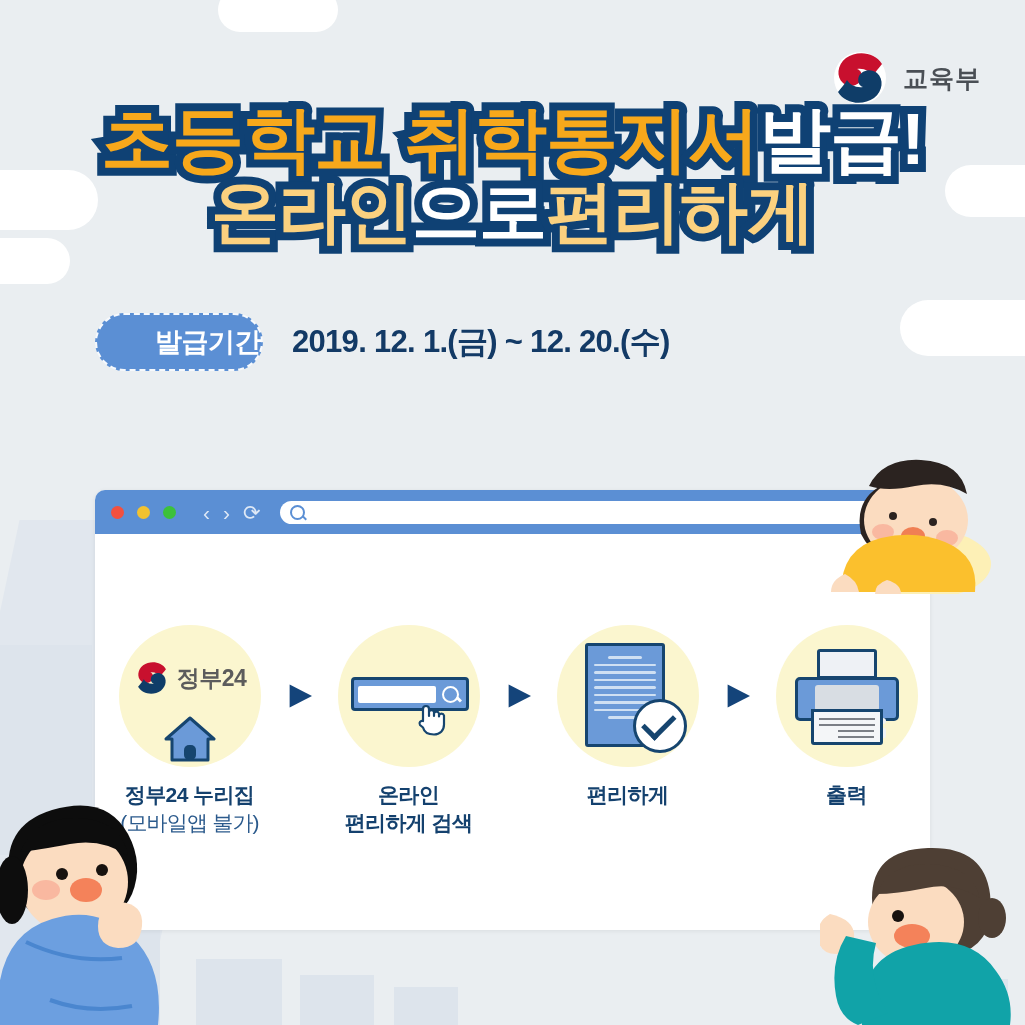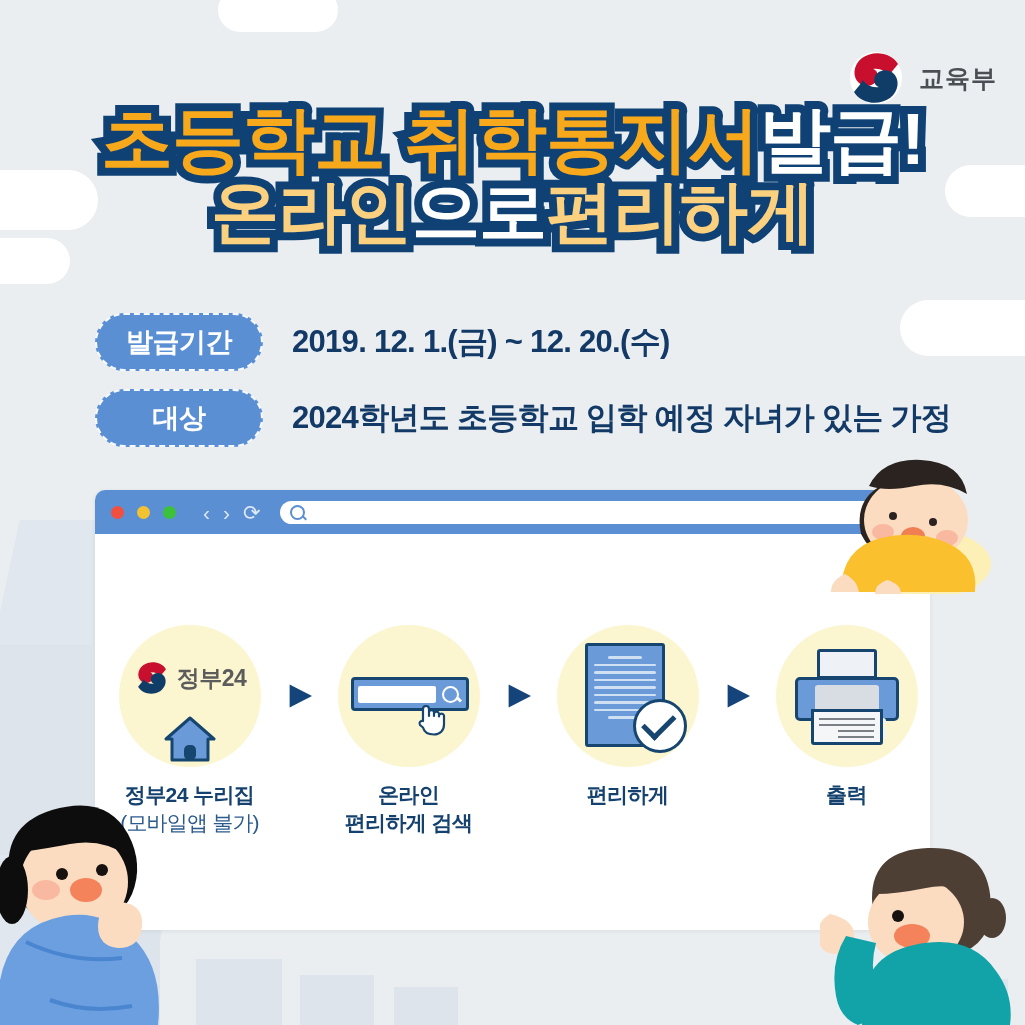--- a/index.html
+++ b/index.html
@@ -26,21 +26,21 @@
   .bar.b1 { width: 92px; height: 210px; left: 0px; top: 645px; }
   .bar.b2 { width: 60px; height: 120px; left: 100px; top: 905px; }
   .bar.b3 { width: 86px; height: 66px; left: 196px; top: 959px; }
   .bar.b4 { width: 74px; height: 50px; left: 300px; top: 975px; }
   .bar.b5 { width: 64px; height: 38px; left: 394px; top: 987px; }
   .bar.b6 { width: 70px; height: 46px; left: 938px; top: 979px; }
   .diag { position: absolute; width: 230px; height: 560px; left: -40px; top: 520px;
           background: #e1e7ee; transform: skewX(-12deg); }
 
   
-  .ministry { position: absolute; right: 28px; top: 48px; display: flex; align-items: center; gap: 13px; }
+  .ministry { position: absolute; right: 44px; top: 48px; display: flex; align-items: center; gap: 13px; }
   .ministry-emblem { width: 60px; height: 60px; position: relative; }
   .ministry-name { font-size: 25px; font-weight: bold; color: #4a4f55; letter-spacing: 1px; }
 
   
   .headline { position: absolute; left: 0; right: 0; top: 104px; text-align: center; }
   .hl-line { font-size: 68px; font-weight: bold; letter-spacing: -1px; line-height: 1.03;
              white-space: nowrap; }
   .hl-line.l2 { margin-top: -2px; font-size: 72px; }
   .hl-seg {
     -webkit-text-stroke: 16px #0f4174;
@@ -50,21 +50,21 @@
   .hl-gold   { color: #fbd17f; }
   .hl-white  { color: #ffffff; }
   .hl-orange { color: #f7a81b; }
 
   
   .info { position: absolute; left: 95px; top: 313px; }
   .info-row { display: flex; align-items: center; margin-bottom: 18px; }
   .pill {
     background: #5b8fd4; color: #ffffff; border-radius: 40px;
     border: 2px dashed rgba(255,255,255,.95);
-    font-size: 27px; font-weight: bold; text-align: center;
+    font-size: 27px; font-weight: bold; text-align: right;
     padding: 9px 0; width: 168px; letter-spacing: -0.5px;
     box-sizing: border-box;
   }
   .info-text { margin-left: 29px; font-size: 31px; font-weight: bold; color: #133a66;
                letter-spacing: -0.7px; white-space: nowrap; }
 
   
   .browser { position: absolute; left: 95px; top: 490px; width: 835px; height: 440px;
              background: #ffffff; border-radius: 10px; box-shadow: 0 1px 5px rgba(0,0,0,.07); }
   .browser-bar { height: 44px; background: #5b8fd4; border-radius: 10px 10px 0 0;
@@ -184,24 +184,20 @@
     </div>
     <div class="hl-line l1">
       <span class="hl-seg hl-gold">온라인</span><span class="hl-seg hl-white">으로 </span><span class="hl-seg hl-gold">편리하게</span>
     </div>
   </div>
 
   <div class="info">
     <div class="info-row">
       <div class="pill">발급기간</div>
       <div class="info-text">2019. 12. 1.(금) ~ 12. 20.(수)</div>
-    </div>
-    <div class="info-row">
-      <div class="pill">대상</div>
-      <div class="info-text">2024학년도 초등학교 입학 예정 자녀가 있는 가정</div>
     </div>
   </div>
 
   <div class="browser">
     <div class="browser-bar">
       <span class="dot red"></span>
       <span class="dot yellow"></span>
       <span class="dot green"></span>
       <span class="nav-ico" style="margin-left:14px">‹</span>
       <span class="nav-ico">›</span>

